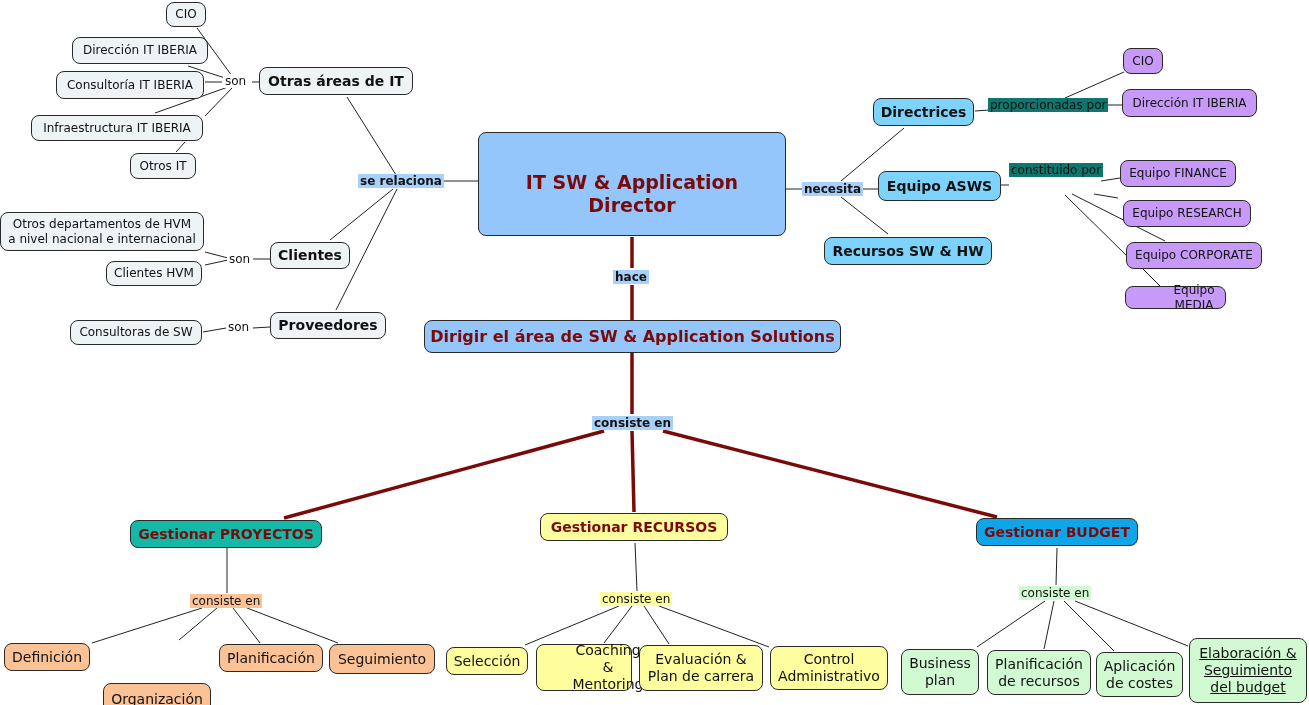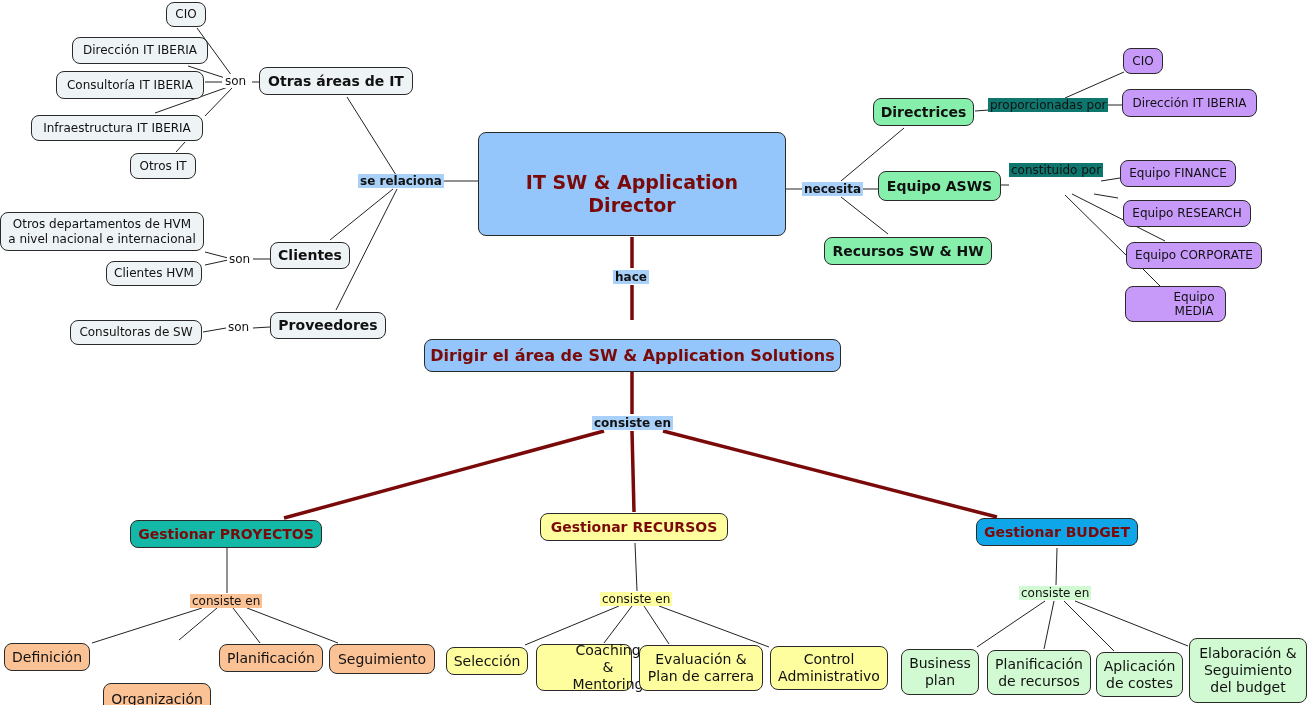--- a/index.html
+++ b/index.html
@@ -7,21 +7,21 @@
          font-family:"DejaVu Sans", sans-serif; }
   #links { position:absolute; left:0; top:0; width:1309px; height:705px; }
   .node { position:absolute; box-sizing:border-box; border:1px solid #2a2a2a;
           border-radius:8px; display:flex; align-items:center; justify-content:center;
           text-align:center; color:#111; white-space:pre-line; line-height:1.2; }
   .n-grey { background:#eef3f5; font-size:12px; }
   .n-grey-b { background:#eef3f5; font-size:14px; font-weight:bold; }
   .n-blue-main { background:#94c6fb; color:#7a0a0a; font-weight:bold; font-size:19px; align-items:flex-start; padding-top:38px; }
   .n-blue { background:#94c6fb; color:#7a0a0a; font-weight:bold; font-size:16px; }
   .n-purple { background:#c79afa; font-size:12px; }
-  .n-purple-b { background:#86efac; font-size:14px; font-weight:bold; }
+  .n-purple-b { background:#7dd3fc; font-size:14px; font-weight:bold; }
   .n-orange-h { background:#14b8a6; color:#7a0a0a; font-weight:bold; font-size:14px; }
   .n-orange { background:#fbc296; font-size:14px; }
   .n-yellow-h { background:#fefe9e; color:#7a0a0a; font-weight:bold; font-size:14px; }
   .n-yellow { background:#fefe9e; font-size:14px; }
   .n-green-h { background:#0ea5e9; color:#7a0a0a; font-weight:bold; font-size:14px; }
   .n-green { background:#d2fad2; font-size:14px; }
   .lbl { position:absolute; font-size:12px; color:#111; white-space:nowrap; padding:0 2px; line-height:14px; }
   .lbl-b { font-weight:bold; }
   .bg-blue { background:#a8d0f8; }
   .bg-purple { background:#0f766e; }
@@ -96,21 +96,21 @@
     <line x1="632" y1="237" x2="632" y2="268"></line>
     <line x1="632" y1="285" x2="632" y2="320"></line>
     <line x1="632" y1="353" x2="632" y2="414"></line>
     <line x1="604" y1="431" x2="284" y2="518"></line>
     <line x1="632" y1="431" x2="634" y2="512"></line>
     <line x1="663" y1="431" x2="997" y2="517"></line>
   </g>
 </svg>
 
 <div class="node n-blue-main" style="left:478px;top:132px;width:308px;height:104px;">IT SW &amp; Application Director</div>
-<div class="node n-blue" style="left:424px;top:339px;width:417px;height:33px;">Dirigir el área de SW &amp; Application Solutions</div>
+<div class="node n-blue" style="left:424px;top:320px;width:417px;height:33px;">Dirigir el área de SW &amp; Application Solutions</div>
 
 <span class="lbl lbl-b bg-blue" style="left:358px;top:174px;">se relaciona</span>
 <span class="lbl lbl-b bg-blue" style="left:802px;top:182px;">necesita</span>
 <span class="lbl lbl-b bg-blue" style="left:613px;top:270px;">hace</span>
 <span class="lbl lbl-b bg-blue" style="left:592px;top:416px;">consiste en</span>
 
 <div class="node n-grey" style="left:166px;top:2px;width:40px;height:25px;">CIO</div>
 <div class="node n-grey" style="left:72px;top:37px;width:136px;height:27px;">Dirección IT IBERIA</div>
 <div class="node n-grey" style="left:56px;top:71px;width:148px;height:28px;">Consultoría IT IBERIA</div>
 <div class="node n-grey" style="left:31px;top:115px;width:172px;height:26px;">Infraestructura IT IBERIA</div>
@@ -131,21 +131,21 @@
 <div class="node n-purple-b" style="left:873px;top:98px;width:101px;height:28px;">Directrices</div>
 <span class="lbl bg-purple" style="left:988px;top:98px;">proporcionadas por</span>
 <div class="node n-purple" style="left:1123px;top:48px;width:40px;height:26px;">CIO</div>
 <div class="node n-purple" style="left:1122px;top:89px;width:135px;height:28px;">Dirección IT IBERIA</div>
 
 <div class="node n-purple-b" style="left:878px;top:171px;width:123px;height:30px;">Equipo ASWS</div>
 <span class="lbl bg-purple" style="left:1009px;top:163px;">constituido por</span>
 <div class="node n-purple" style="left:1120px;top:160px;width:116px;height:27px;">Equipo FINANCE</div>
 <div class="node n-purple" style="left:1123px;top:200px;width:128px;height:27px;">Equipo RESEARCH</div>
 <div class="node n-purple" style="left:1126px;top:242px;width:136px;height:27px;">Equipo CORPORATE</div>
-<div class="node n-purple" style="left:1125px;top:286px;width:101px;height:36px;padding-left:37px;">Equipo MEDIA</div>
+<div class="node n-purple" style="left:1125px;top:286px;width:101px;height:23px;padding-left:37px;">Equipo MEDIA</div>
 
 <div class="node n-purple-b" style="left:824px;top:237px;width:168px;height:28px;">Recursos SW &amp; HW</div>
 
 <div class="node n-orange-h" style="left:130px;top:520px;width:192px;height:28px;">Gestionar PROYECTOS</div>
 <span class="lbl bg-orange" style="left:190px;top:594px;">consiste en</span>
 <div class="node n-orange" style="left:4px;top:643px;width:86px;height:28px;">Definición</div>
 <div class="node n-orange" style="left:103px;top:641px;width:108px;height:32px;margin-top:42px;">Organización</div>
 <div class="node n-orange" style="left:219px;top:644px;width:104px;height:28px;">Planificación</div>
 <div class="node n-orange" style="left:329px;top:644px;width:106px;height:30px;">Seguimiento</div>
 
@@ -160,15 +160,15 @@
 Administrativo</div>
 
 <div class="node n-green-h" style="left:976px;top:518px;width:162px;height:28px;">Gestionar BUDGET</div>
 <span class="lbl bg-green" style="left:1019px;top:586px;">consiste en</span>
 <div class="node n-green" style="left:901px;top:649px;width:78px;height:46px;">Business
 plan</div>
 <div class="node n-green" style="left:987px;top:650px;width:104px;height:45px;">Planificación
 de recursos</div>
 <div class="node n-green" style="left:1096px;top:652px;width:87px;height:45px;">Aplicación
 de costes</div>
-<div class="node n-green" style="left:1189px;top:638px;width:118px;height:65px;">Elaboración &amp;
+<div class="node n-green" style="left:1189px;top:638px;width:118px;height:65px;text-decoration:underline;">Elaboración &amp;
 Seguimiento
 del budget</div>
 
 </body></html>

